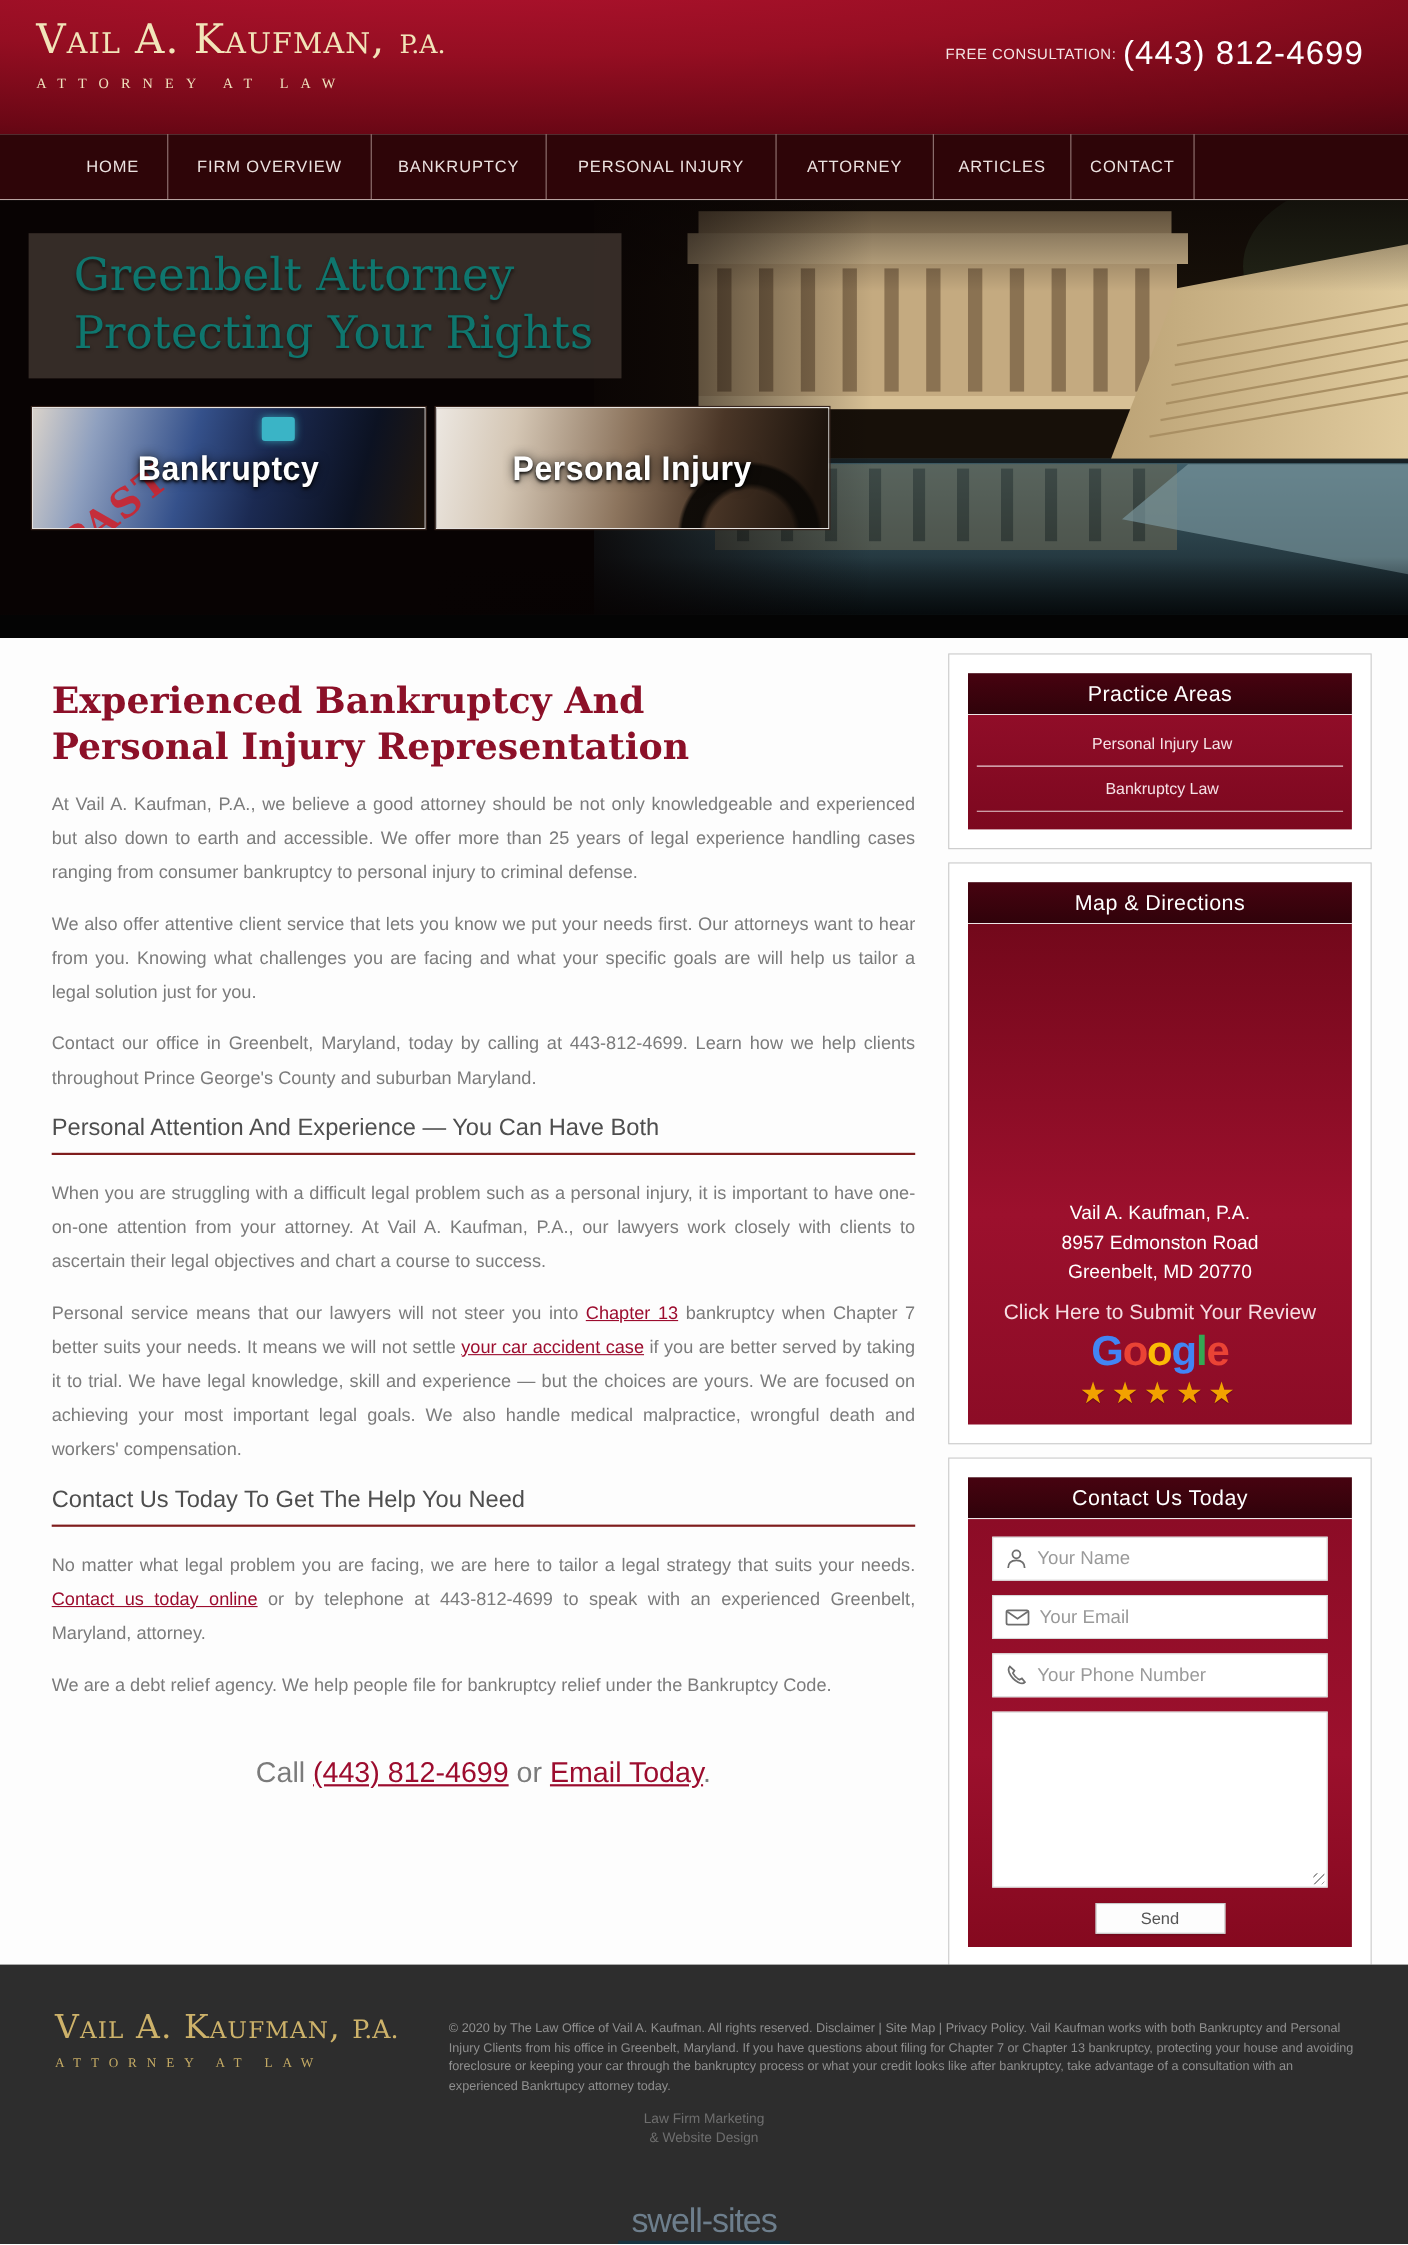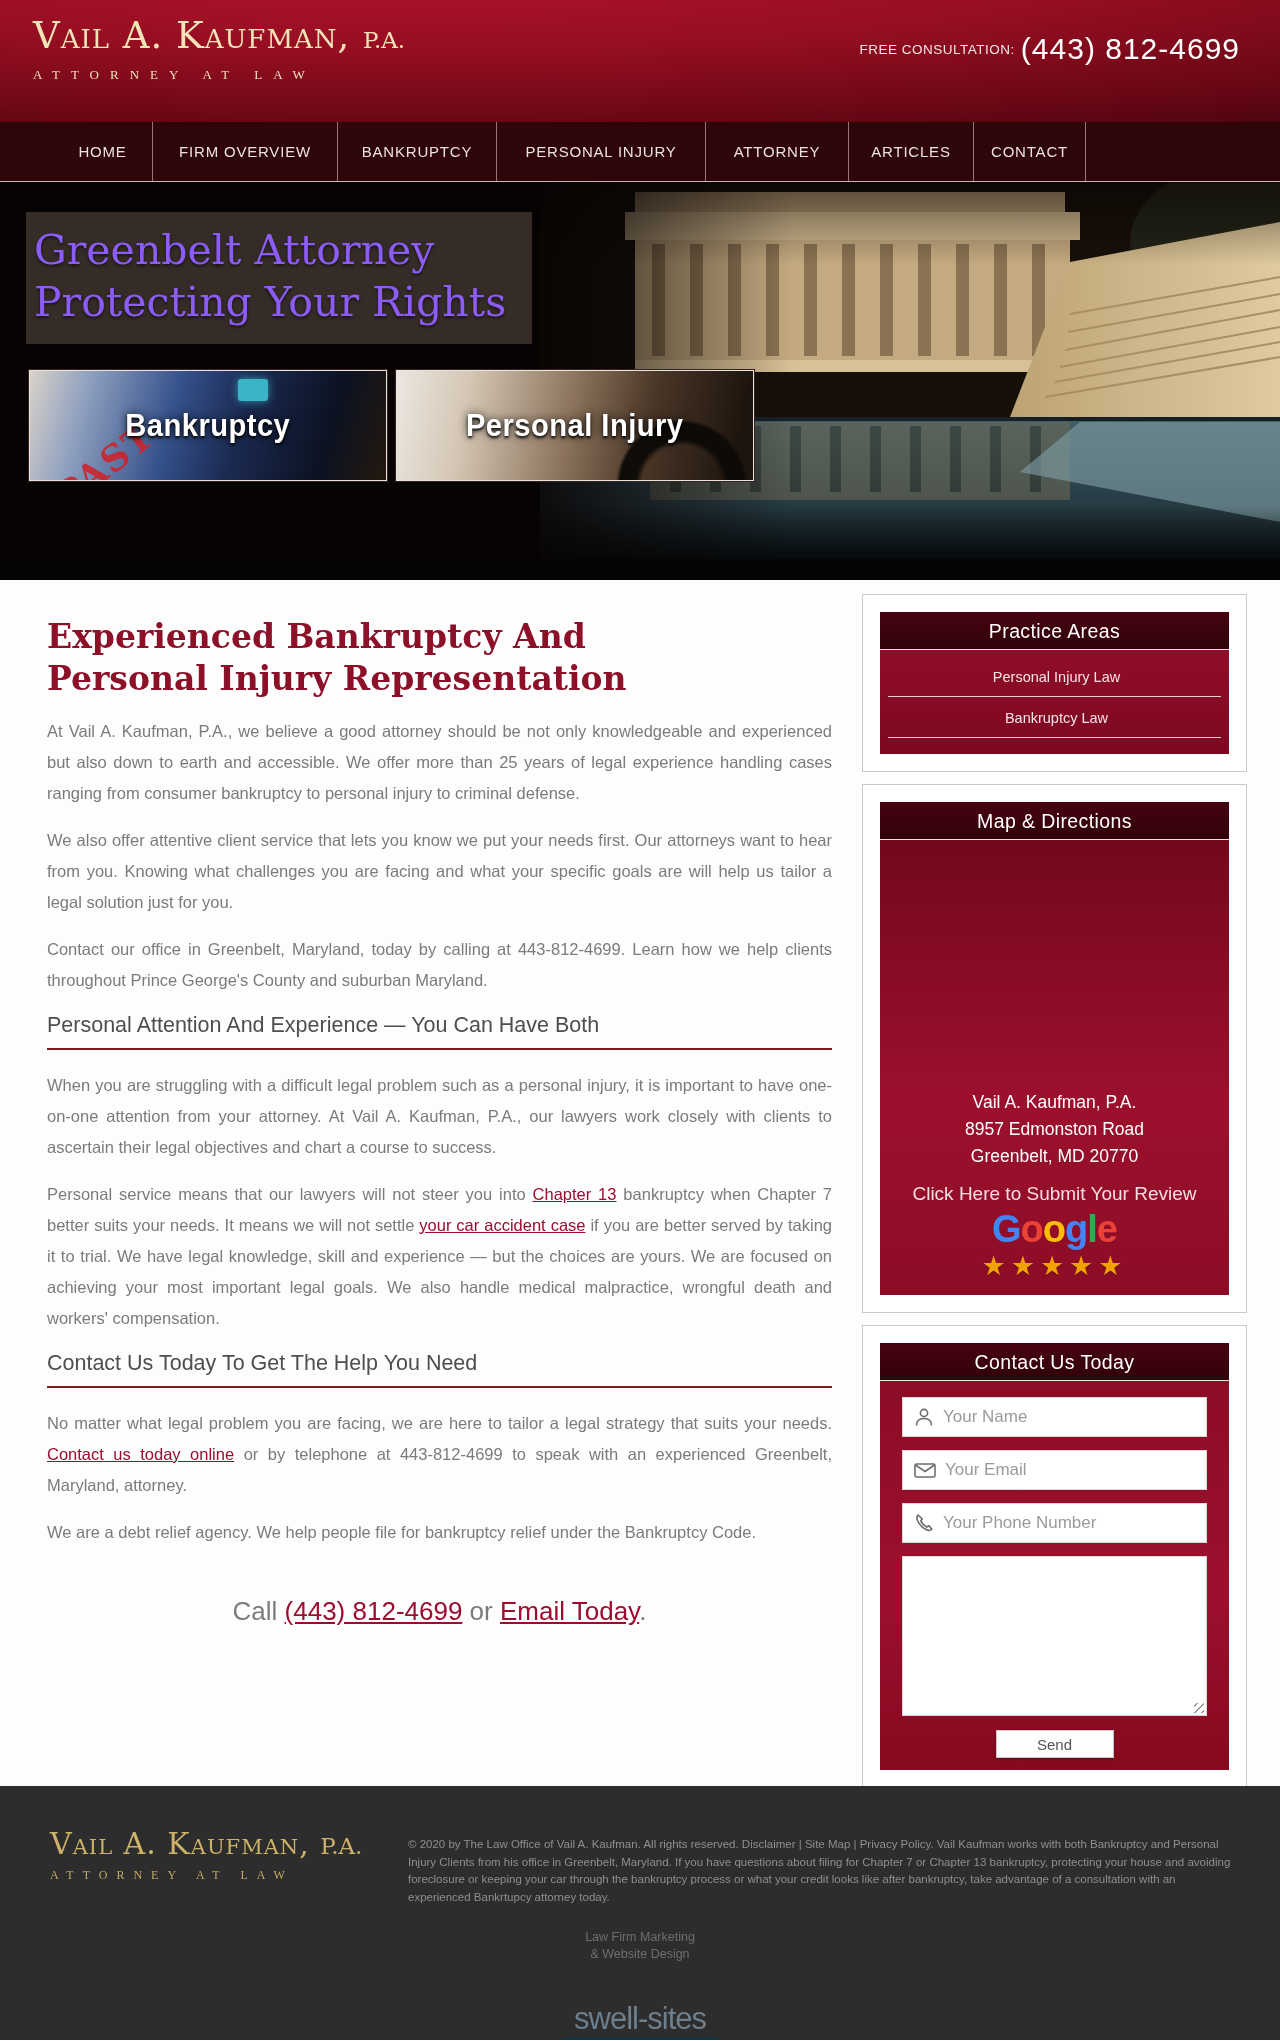--- a/index.html
+++ b/index.html
@@ -46,22 +46,22 @@
   .hero-photo { position:absolute; right:0; top:0; }
   .hero-fade {
     position:absolute; inset:0;
     background:
       linear-gradient(to right, #080303 0 30%, rgba(8,3,3,.85) 42%, rgba(8,3,3,0) 62%),
       linear-gradient(to bottom, rgba(8,3,3,.55) 0, rgba(8,3,3,0) 22%, rgba(8,3,3,0) 86%, rgba(0,0,0,.7) 100%);
   }
   .hero-title {
     position:absolute; left:26px; top:30px;
     background:rgba(59,49,43,.9);
-    padding:12px 26px 16px 8px;
-    font-family:"DejaVu Serif", serif; color:#8b5cf6;
+    padding:12px 26px 16px 41px;
+    font-family:"DejaVu Serif", serif; color:#0f766e;
     font-size:41px; line-height:52px;
     text-shadow:0 2px 3px rgba(0,0,0,.55);
   }
   .hero-buttons { position:absolute; left:29px; top:188px; display:flex; gap:9px; }
   .hero-btn {
     width:358px; height:111px; border:1px solid #e6e3e0; outline:1px solid #35231c;
     position:relative; display:flex; align-items:center; justify-content:center;
     cursor:pointer; overflow:hidden;
   }
   .hero-btn.bankruptcy {
@@ -168,21 +168,21 @@
   
   footer.site-footer { height:254px; background:#2d2d2d; position:relative; }
   .f-logo { position:absolute; left:50px; top:40px; }
   .f-logo .logo-main { color:#cdb26a; font-size:30px; line-height:36px; }
   .f-logo .logo-sub { color:#c4aa64; font-size:12px; letter-spacing:9px; margin-top:4px; }
   .f-copy {
     position:absolute; left:408px; top:50px; width:832px;
     color:#8f8f8f; font-size:11.5px; line-height:17.5px;
   }
   .f-copy a { color:#8f8f8f; text-decoration:none; cursor:pointer; }
-  .f-marketing { position:absolute; left:0; right:0; top:143px; text-align:center; color:#6e6e6e; font-size:12.5px; line-height:17px; }
+  .f-marketing { position:absolute; left:0; right:0; top:132px; text-align:center; color:#6e6e6e; font-size:12.5px; line-height:17px; }
   .f-swell { position:absolute; left:0; right:0; top:181px; text-align:center; cursor:pointer;margin-top:35px; }
   .swell-name { color:#6d7e8c; font-size:31px; line-height:33px; letter-spacing:-1px; }
   .swell-tag { display:inline-block; background:#173440; color:#fff; font-size:10.5px; padding:2px 12px; margin-top:1px; }
 </style>
 </head>
 <body>
 
 <div class="page">
 
   <header class="site-header">

